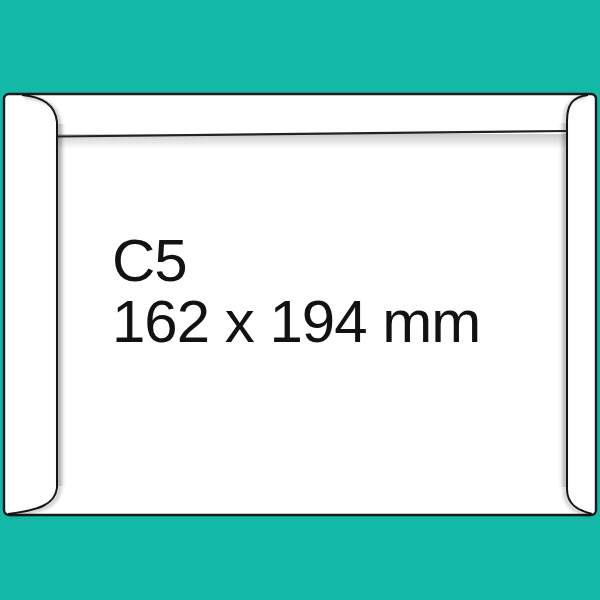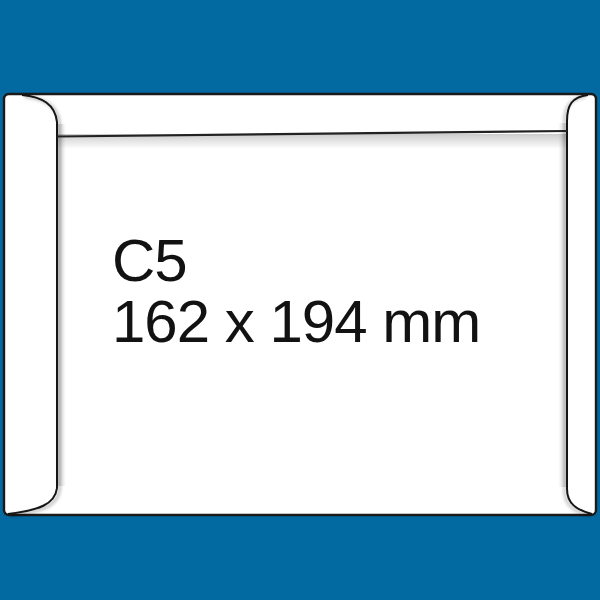--- a/index.html
+++ b/index.html
@@ -4,21 +4,21 @@
 <style>
   html, body {
     margin: 0;
     padding: 0;
     background: #ffffff;
   }
   .canvas {
     position: relative;
     width: 600px;
     height: 600px;
-    background: #0369a1;
+    background: #14b8a6;
     overflow: hidden;
     font-family: "Liberation Sans", sans-serif;
   }
   .envelope-svg {
     position: absolute;
     left: 0;
     top: 0;
   }
   .label-block {
     position: absolute;

